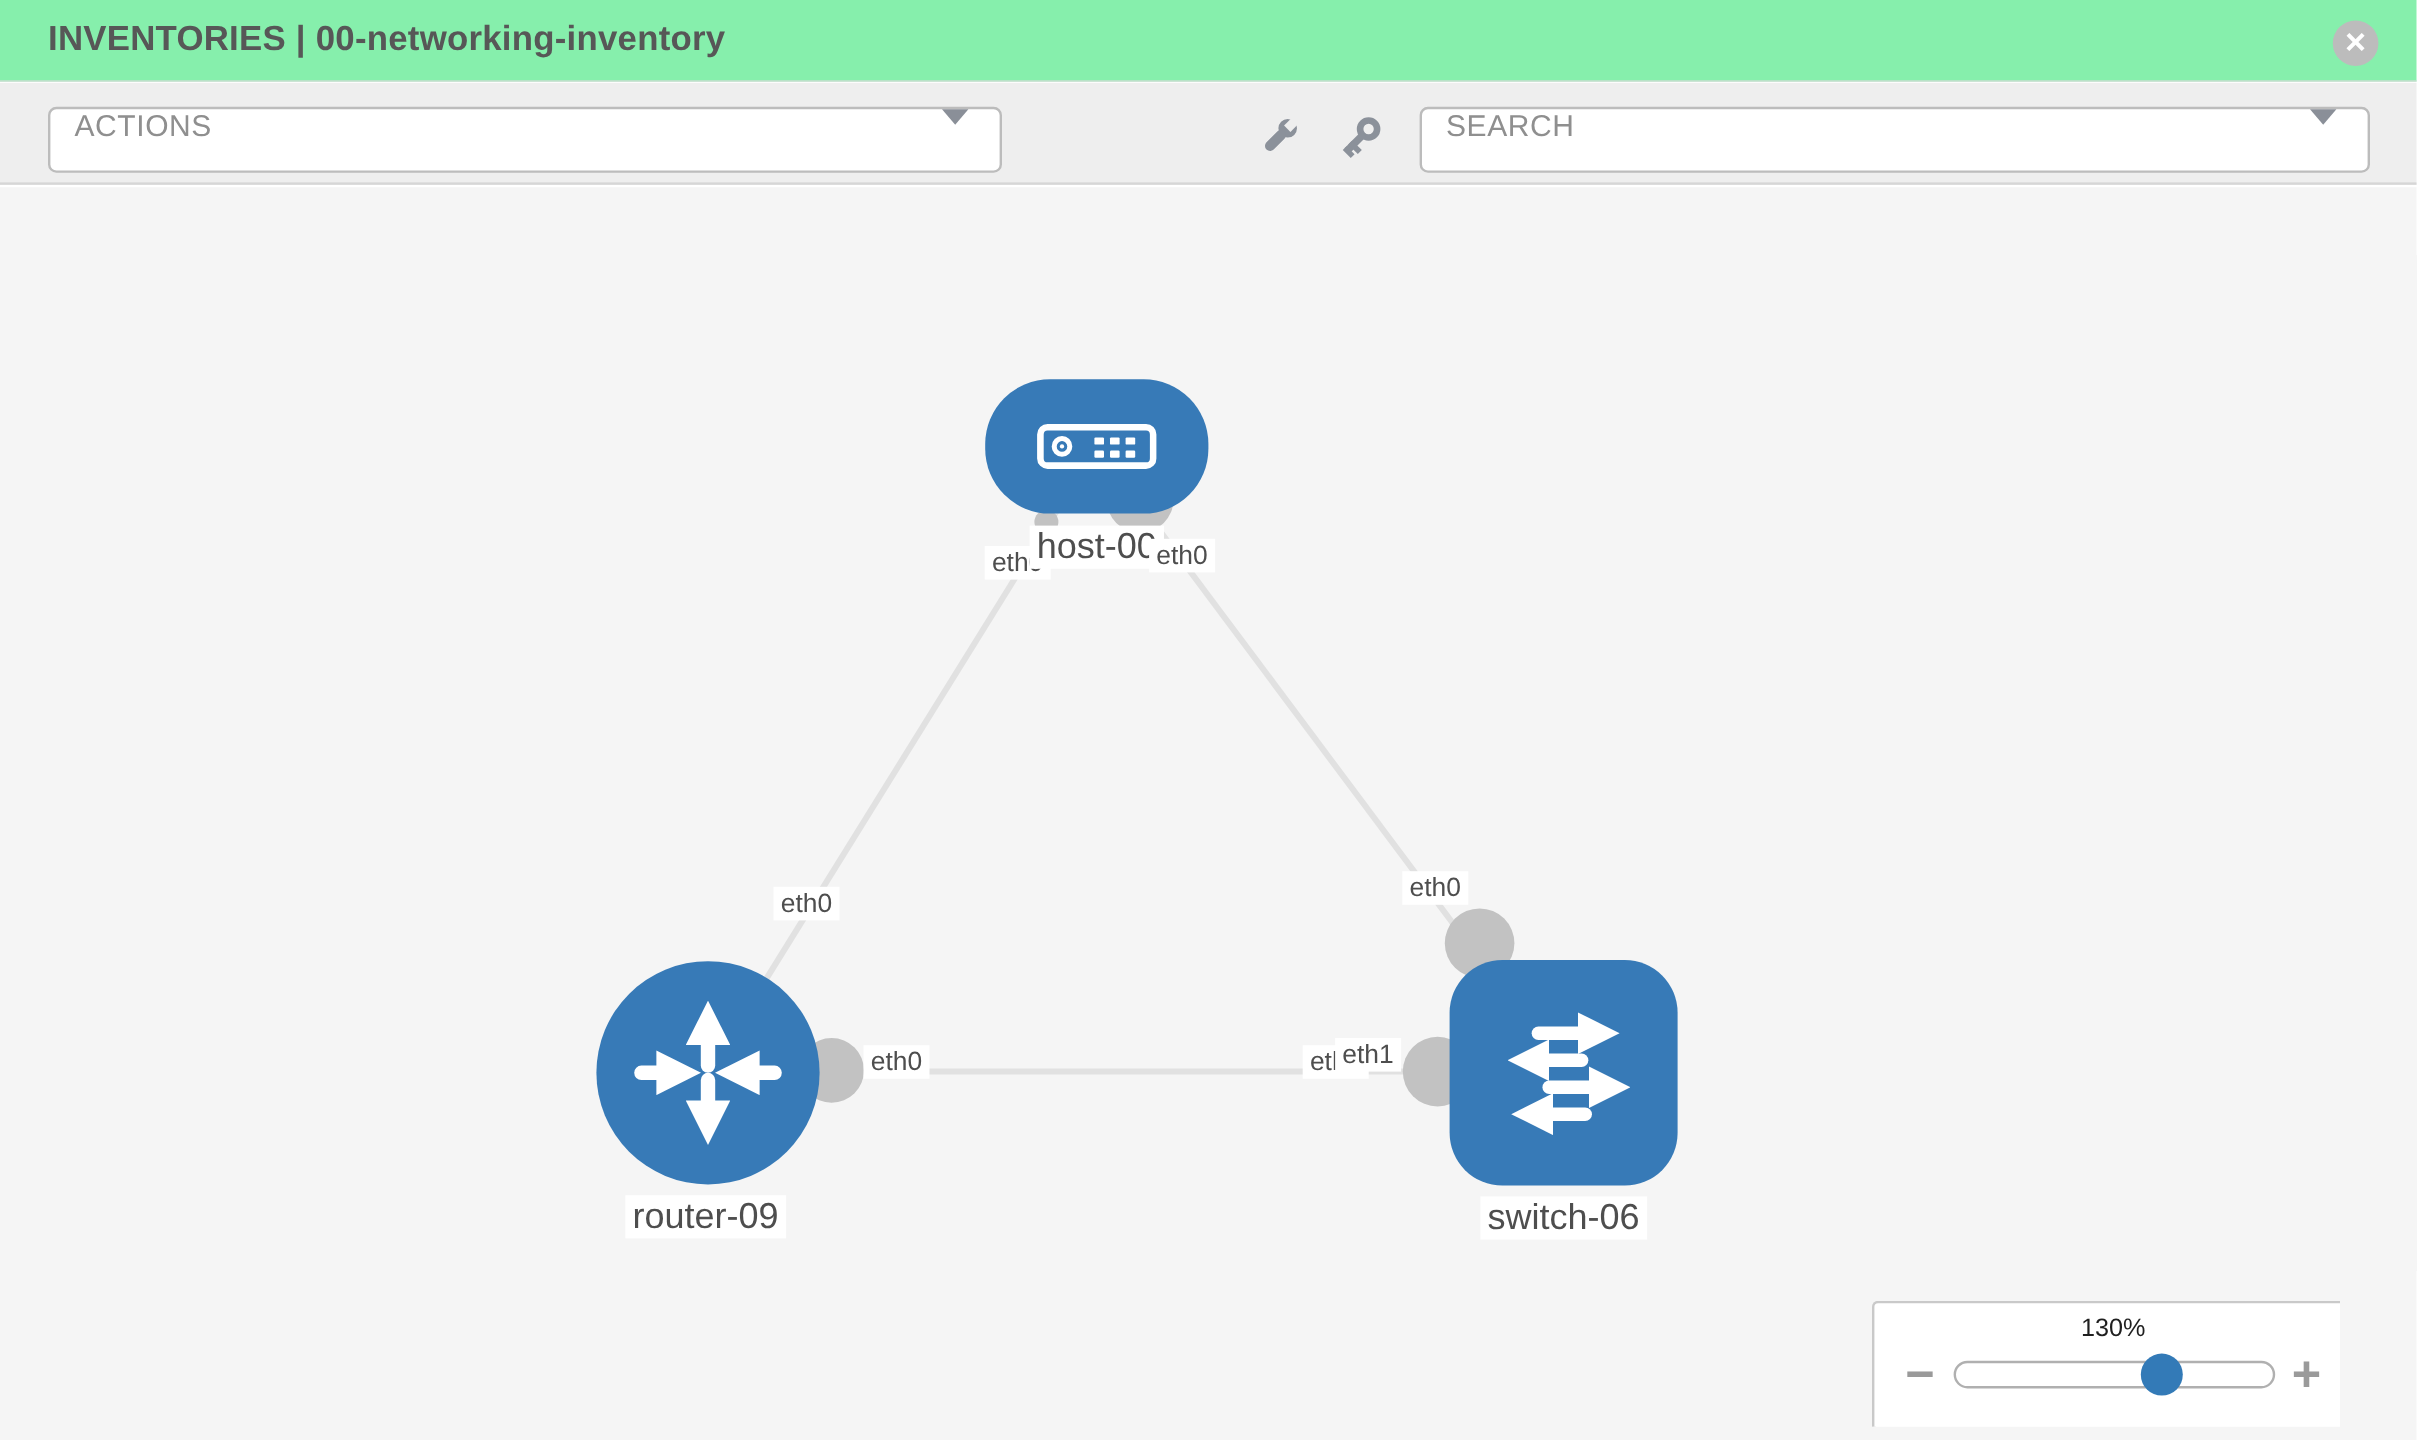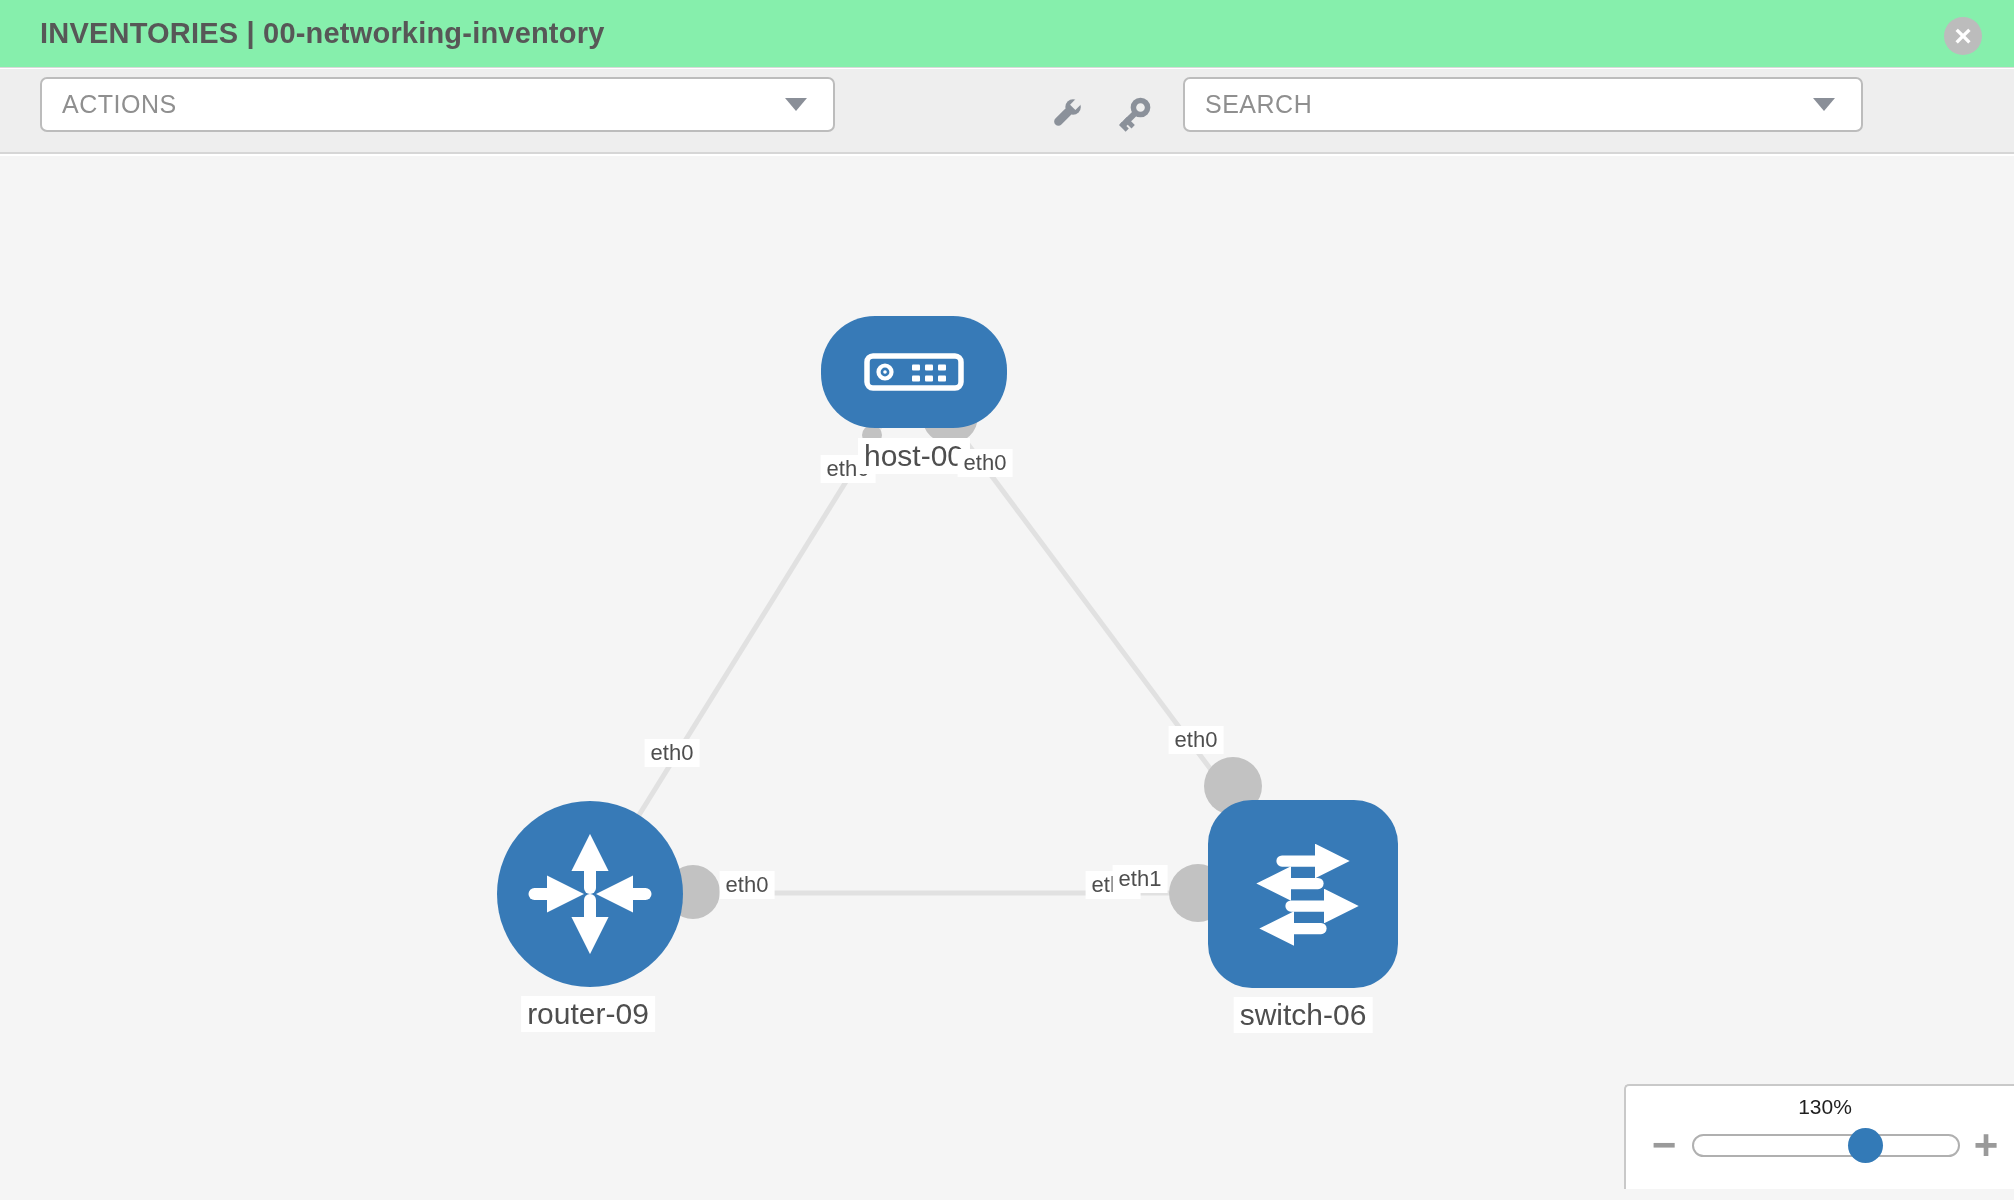--- a/index.html
+++ b/index.html
@@ -8,42 +8,42 @@
   .app { position:relative; width:2014px; height:1200px; overflow:hidden; background:#ffffff; }
 
   
   .header { position:absolute; left:0; top:0; width:2014px; height:68px; background:#86efac; border-bottom:1px solid #d9d9d9; }
   .page-title { position:absolute; left:40px; top:17px; font-size:29px; font-weight:700; color:#575757; letter-spacing:.2px; }
   .close-btn { position:absolute; right:32px; top:17px; width:38px; height:38px; border-radius:50%; background:#bcbcbc; cursor:pointer; display:flex; align-items:center; justify-content:center; }
   .close-glyph { color:#ffffff; font-size:30px; font-weight:700; line-height:34px; }
 
   
   .toolbar { position:absolute; left:0; top:69px; width:2014px; height:85px; background:#eeeeee; border-bottom:2px solid #d6d6d6; }
-  .combo { position:absolute; top:8px; height:55px; background:#ffffff; border:2px solid #bcbcbc; border-radius:7px; display:flex; align-items:center; }
+  .combo { position:absolute; top:20px; height:55px; background:#ffffff; border:2px solid #bcbcbc; border-radius:7px; display:flex; align-items:flex-start; }
   .combo-actions { left:40px; width:795px; }
-  .combo-search { left:1183px; width:680px;gap:28px; }
+  .combo-search { left:1183px; width:792px;gap:28px; }
   .combo-label { margin-left:20px; font-size:25px; color:#8f8f8f; letter-spacing:.5px; flex:1; }
   .caret { width:0; height:0; border-left:11px solid transparent; border-right:11px solid transparent; border-top:13px solid #8a8f98; margin-right:26px; }
   .tool-icon-btn { position:absolute; top:22px; width:46px; height:46px; display:flex; align-items:center; justify-content:center; cursor:pointer; }
   .btn-wrench { left:1043px; }
   .btn-key { left:1111px; }
 
   
   .canvas { position:absolute; left:0; top:156px; width:2014px; height:1044px; background:#f5f5f5; }
   .links-layer { position:absolute; left:0; top:0; }
   .node { position:absolute; background:#377ab7; display:flex; align-items:center; justify-content:center; cursor:pointer; }
   .node-host   { left:821px; top:160px; width:186px; height:112px; border-radius:54px; }
   .node-router { left:497px; top:645px; width:186px; height:186px; border-radius:50%; }
   .node-switch { left:1208px; top:644px; width:190px; height:188px; border-radius:44px; }
   .tag { position:absolute; transform:translate(-50%,-50%); background:#ffffff; color:#4e4e4e; padding:1px 6px; white-space:nowrap; }
   .tag-node { font-size:30px; }
   .tag-if { font-size:22px; }
 
   
-  .zoom-panel { position:absolute; left:1624px; top:928px; width:390px; height:105px; background:#ffffff; border:2px solid #c9c9c9; border-right:none; border-bottom:none; border-top-left-radius:5px; }
+  .zoom-panel { position:absolute; left:1560px; top:928px; width:390px; height:105px; background:#ffffff; border:2px solid #c9c9c9; border-right:none; border-bottom:none; border-top-left-radius:5px; }
   .zoom-level { position:absolute; left:129px; top:9px; width:140px; text-align:center; font-size:21px; color:#1f1f1f; }
   .zoom-btn { position:absolute; width:44px; height:44px; display:flex; align-items:center; justify-content:center; cursor:pointer; color:#9a9a9a; font-size:42px; font-weight:700; line-height:44px; }
   .zoom-out { left:16px; top:37px; }
   .zoom-in  { left:338px; top:37px; }
   .slider-track { position:absolute; left:66px; top:48px; width:268px; height:23px; background:#ffffff; border:2px solid #b0b0b0; border-radius:13px; cursor:pointer; }
   .slider-thumb { position:absolute; left:222px; top:42px; width:35px; height:35px; border-radius:50%; background:#337ab7; cursor:grab; }
 </style>
 </head>
 <body>
 

